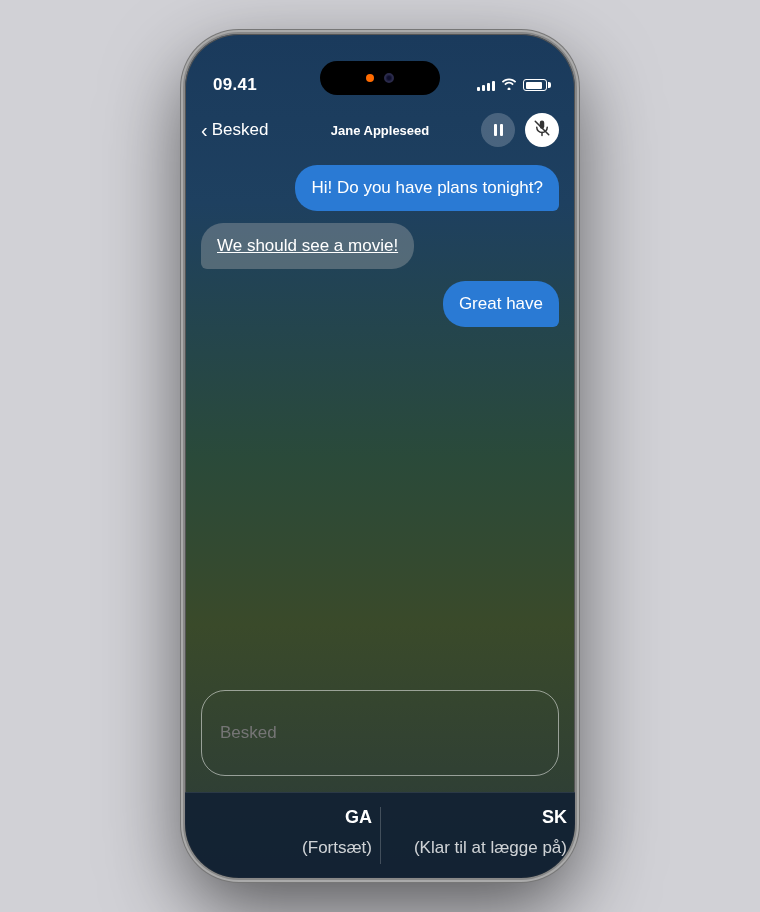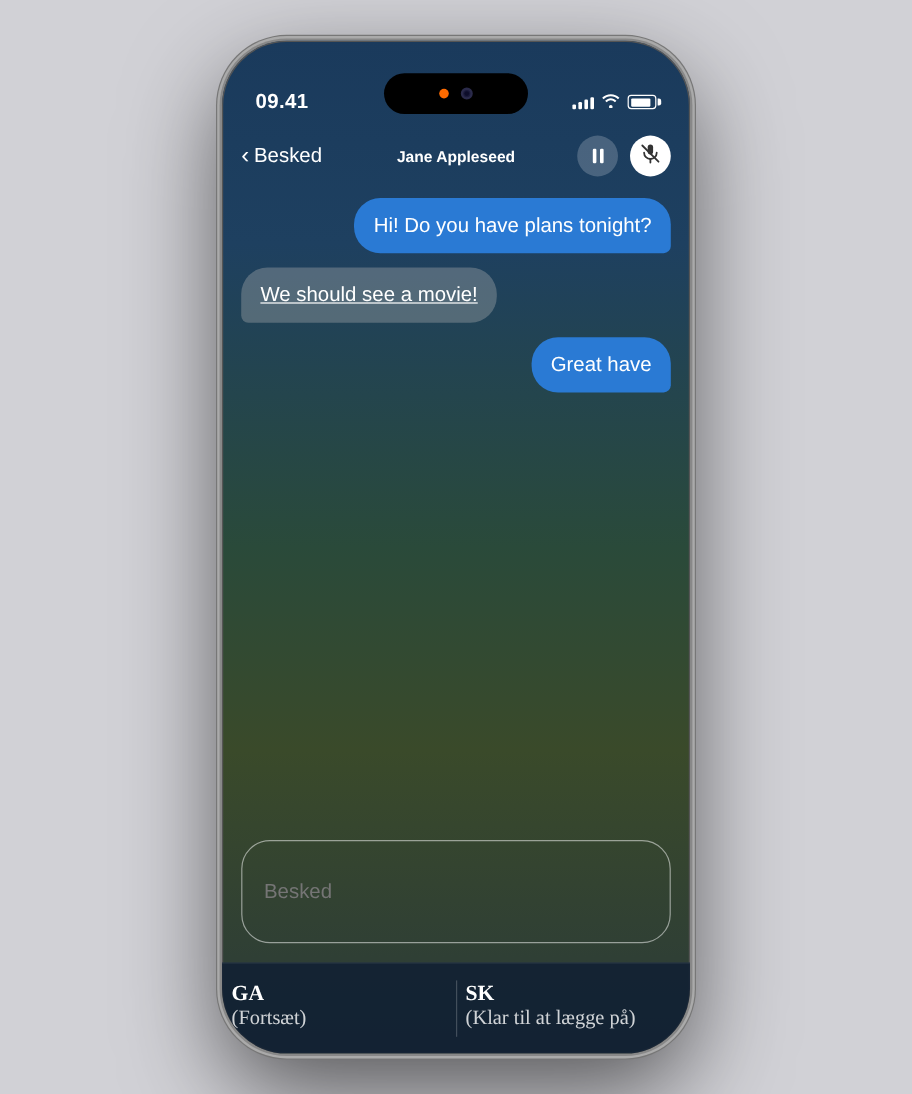--- a/index.html
+++ b/index.html
@@ -322,26 +322,25 @@
       display: flex;
       align-items: stretch;
       border-top: 1px solid rgba(255,255,255,0.1);
     }
 
     .action-item {
       flex: 1;
       padding: 14px 8px 20px;
       display: flex;
       flex-direction: column;
-      align-items: flex-start;
-      gap: 0;
+      align-items: flex-end;
+      gap: 10px;
       color: white;
       cursor: pointer;
       position: relative;
-      font-family: Liberation Serif, serif;
     }
 
     .action-item + .action-item::before {
       content: '';
       position: absolute;
       left: 0;
       top: 14px;
       bottom: 14px;
       width: 1px;
       background: rgba(255,255,255,0.2);

